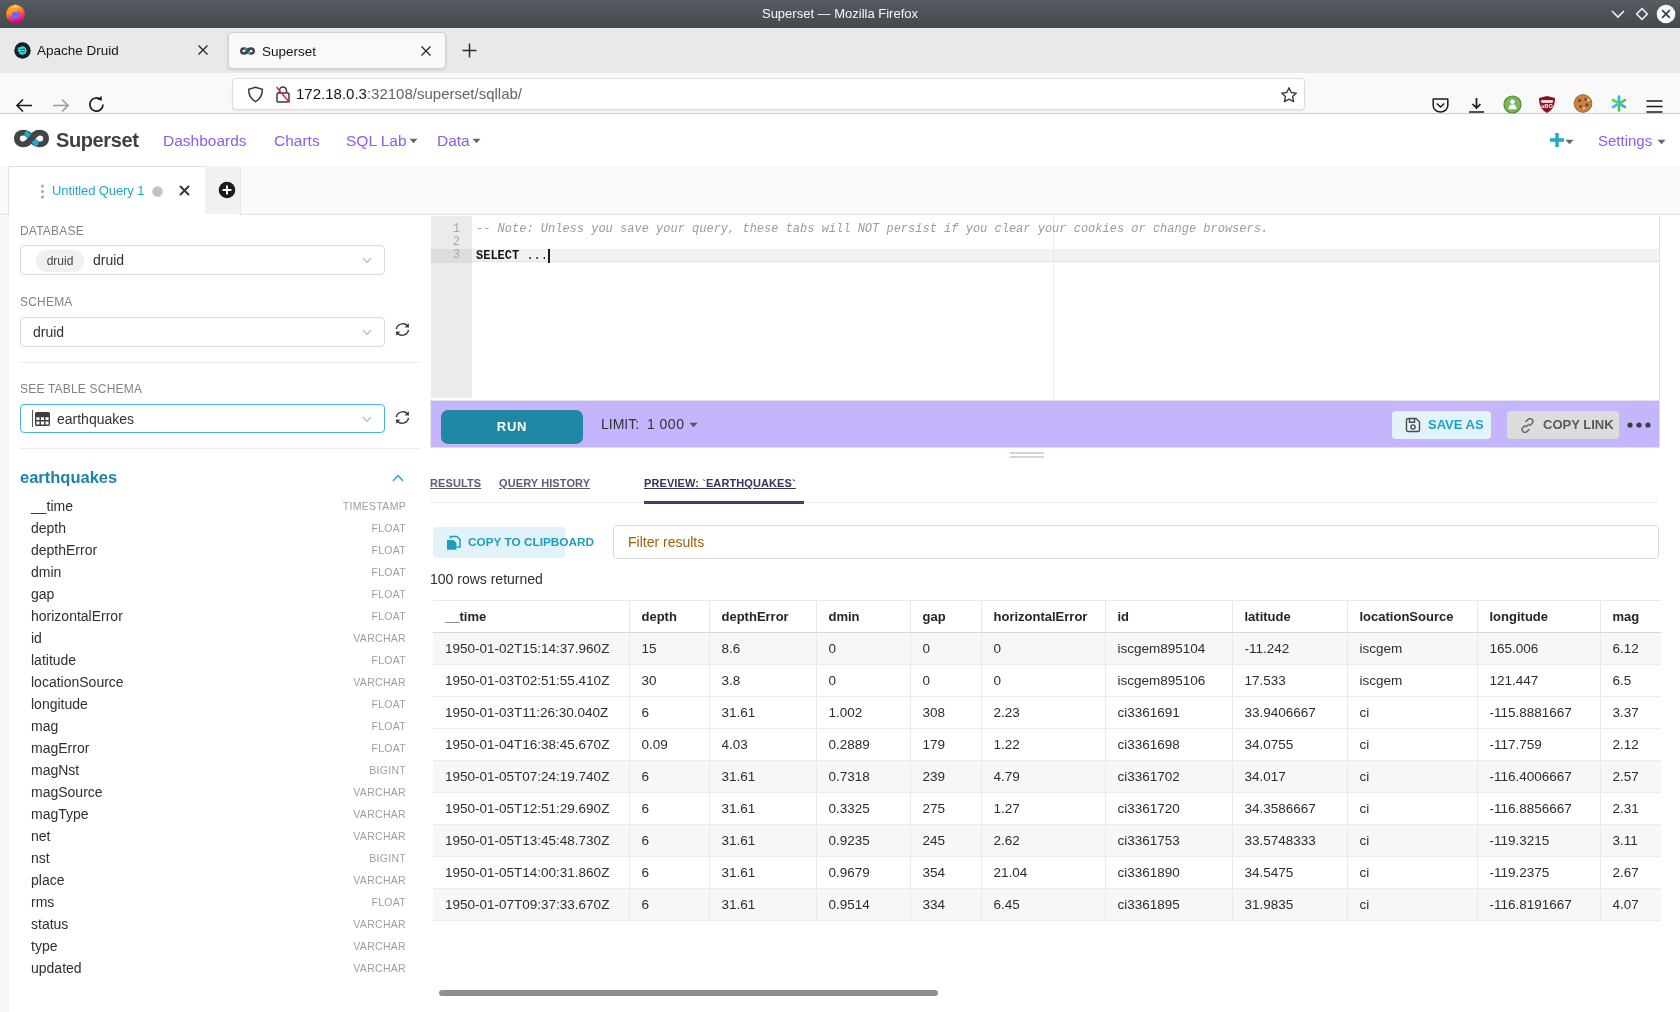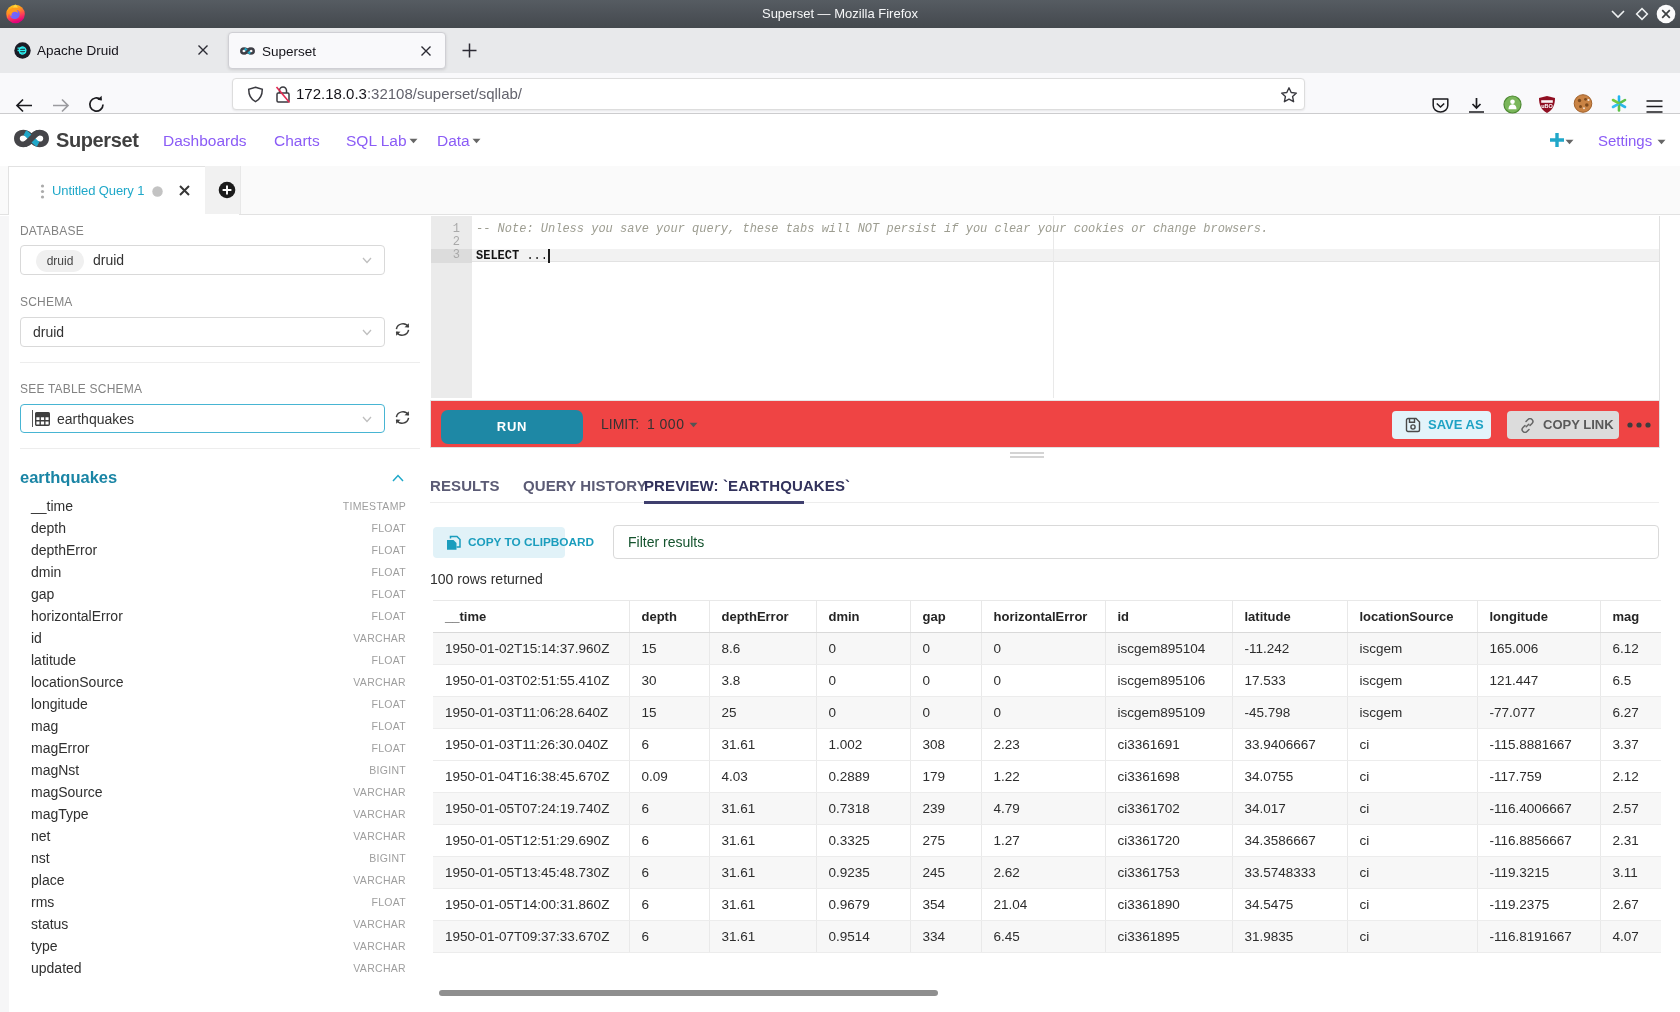--- a/index.html
+++ b/index.html
@@ -44,31 +44,31 @@
 .colrow { position:absolute; left:31px; width:375px; height:22px; line-height:22px; font-size:14px; color:#303030; }
 .coltype { position:absolute; right:0; top:0; height:22px; line-height:23px; font-size:10.5px; color:#9e9e9e; letter-spacing:.3px; }
 
 #editorbox { left:430px; top:216px; width:1230px; height:232px; border-right:1px solid #e0e0e0; }
 #gutter { position:absolute; left:1px; top:0; width:41px; height:182px; background:#ebebeb;
   font-family:"Liberation Mono", monospace; font-size:12px; color:#a9a9a9; }
 .gnum { position:absolute; right:12px; height:13px; line-height:14px; }
 #ruler { position:absolute; left:623px; top:0; width:1px; height:182px; background:#e9e9e9; }
 .codeline { position:absolute; left:46px; font-family:"Liberation Mono", monospace; font-size:12px; height:14px; line-height:14px; white-space:pre; }
 #activeline { position:absolute; left:42px; top:33px; width:1187px; height:13px; background:#f2f2f2; border-bottom:1px solid #e2e2e2; }
-#edtoolbar { position:absolute; left:0; top:184px; width:1229px; height:48px; border-top:1px solid #e6e6e6; border-bottom:1px solid #e0e0e0; border-left:1px solid #e4e4e4; background:#ef4444; }
+#edtoolbar { position:absolute; left:0; top:184px; width:1229px; height:48px; border-top:1px solid #e6e6e6; border-bottom:1px solid #e0e0e0; border-left:1px solid #e4e4e4; background:#c4b5fd; }
 #runbtn { position:absolute; left:10px; top:9px; width:142px; height:34px; background:#1e88a5; border-radius:7px;
   color:#fff; font-size:13px; font-weight:bold; letter-spacing:.8px; text-align:center; line-height:34px; }
 .tbtn { position:absolute; top:10px; height:28px; border-radius:4px; font-size:13px; font-weight:bold; line-height:28px; }
 
-.rtab { position:absolute; top:477px; font-size:15px; font-weight:bold; letter-spacing:.1px; color:#5b5b75; }
+.rtab { position:absolute; top:477px; font-size:11px; font-weight:bold; letter-spacing:.1px; color:#5b5b75;text-decoration:underline; }
 #rline { left:430px; top:502px; width:1229px; height:1px; background:#ededed; }
 #rink { left:644px; top:501px; width:160px; height:3px; background:#3f3f6e; }
 #copyclip { left:433px; top:527px; width:132px; height:31px; background:#e1f2f8; border-radius:4px; white-space:nowrap; }
 #filterbox { left:613px; top:525px; width:1046px; height:34px; background:#fff; border:1px solid #d9d9d9; border-radius:4px;
-  line-height:32px; font-size:14px; color:#14532d; padding-left:14px; }
+  line-height:32px; font-size:14px; color:#a16207; padding-left:14px; }
 #rowsret { left:430px; top:571px; font-size:14px; color:#2f2f2f; }
 
 #dtable { left:433px; top:600px; width:1228px; }
 table { border-collapse:collapse; table-layout:fixed; width:1228px; }
 th { height:32px; font-size:13px; color:#252525; text-align:left; padding:0 0 0 12px; font-weight:bold;
   border-top:1px solid #e8e8e8; border-bottom:1px solid #d9d9d9; border-right:1px solid #e8e8e8; background:#fff; }
 td { height:32px; font-size:13.5px; color:#2d2d2d; padding:0 0 0 12px; border-right:1px solid #e9e9e9; border-bottom:1px solid #ececec; }
 tr.odd td { background:#f7f7f7; }
 th:last-child, td:last-child { border-right:none; }
 #hscroll { left:439px; top:990px; width:499px; height:6px; background:#8f8f8f; border-radius:3px; }
@@ -366,21 +366,21 @@
         <circle cx="3" cy="3" r="2.6" fill="#3d3d3d"></circle>
         <circle cx="12" cy="3" r="2.6" fill="#3d3d3d"></circle>
         <circle cx="21" cy="3" r="2.6" fill="#3d3d3d"></circle>
       </svg>
   </div>
 </div>
 <div class="abs" style="left:1010px;top:452px;width:34px;height:2px;background:#d4d4d4;"></div>
 <div class="abs" style="left:1010px;top:456px;width:34px;height:2px;background:#d4d4d4;"></div>
 
 <div class="abs rtab" style="left:430px;">RESULTS</div>
-<div class="abs rtab" style="left:523px;">QUERY HISTORY</div>
+<div class="abs rtab" style="left:499px;">QUERY HISTORY</div>
 <div class="abs rtab" style="left:644px;color:#32325c;">PREVIEW: `EARTHQUAKES`</div>
 <div class="abs" id="rline"></div>
 <div class="abs" id="rink"></div>
 <div class="abs" id="copyclip">
   <svg class="abs" style="left:13px;top:8px" width="15" height="16" viewBox="0 0 15 16">
     <path d="M4.5 3.5 V1.5 H11 L14 4.5 V12 H10.5" stroke="#1b9dbd" stroke-width="1.5" fill="none"></path>
     <path d="M1 5 H7.5 L10.5 8 V14.8 H1 Z" fill="#1b9dbd"></path>
   </svg>
   <div class="abs" style="left:35px;top:0;line-height:31px;font-size:11.8px;font-weight:bold;color:#1b9dbd;letter-spacing:0;">COPY TO CLIPBOARD</div>
 </div>
@@ -434,33 +434,20 @@
 <td>3.8</td>
 <td>0</td>
 <td>0</td>
 <td>0</td>
 <td>iscgem895106</td>
 <td>17.533</td>
 <td>iscgem</td>
 <td>121.447</td>
 <td>6.5</td>
 </tr>
-<tr class="odd">
-<td>1950-01-03T11:06:28.640Z</td>
-<td>15</td>
-<td>25</td>
-<td>0</td>
-<td>0</td>
-<td>0</td>
-<td>iscgem895109</td>
-<td>-45.798</td>
-<td>iscgem</td>
-<td>-77.077</td>
-<td>6.27</td>
-</tr>
 <tr>
 <td>1950-01-03T11:26:30.040Z</td>
 <td>6</td>
 <td>31.61</td>
 <td>1.002</td>
 <td>308</td>
 <td>2.23</td>
 <td>ci3361691</td>
 <td>33.9406667</td>
 <td>ci</td>

